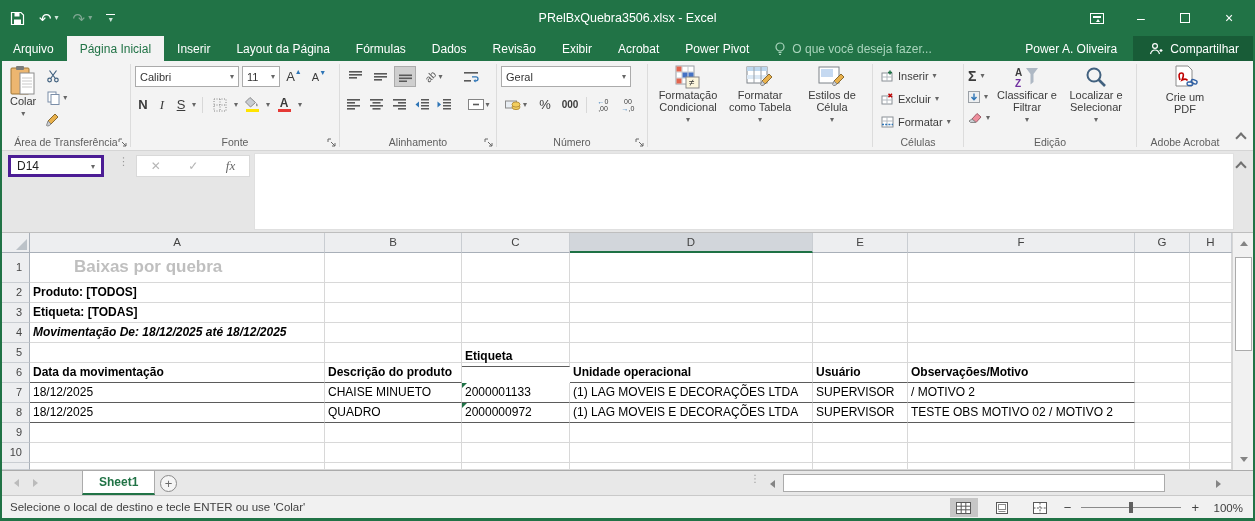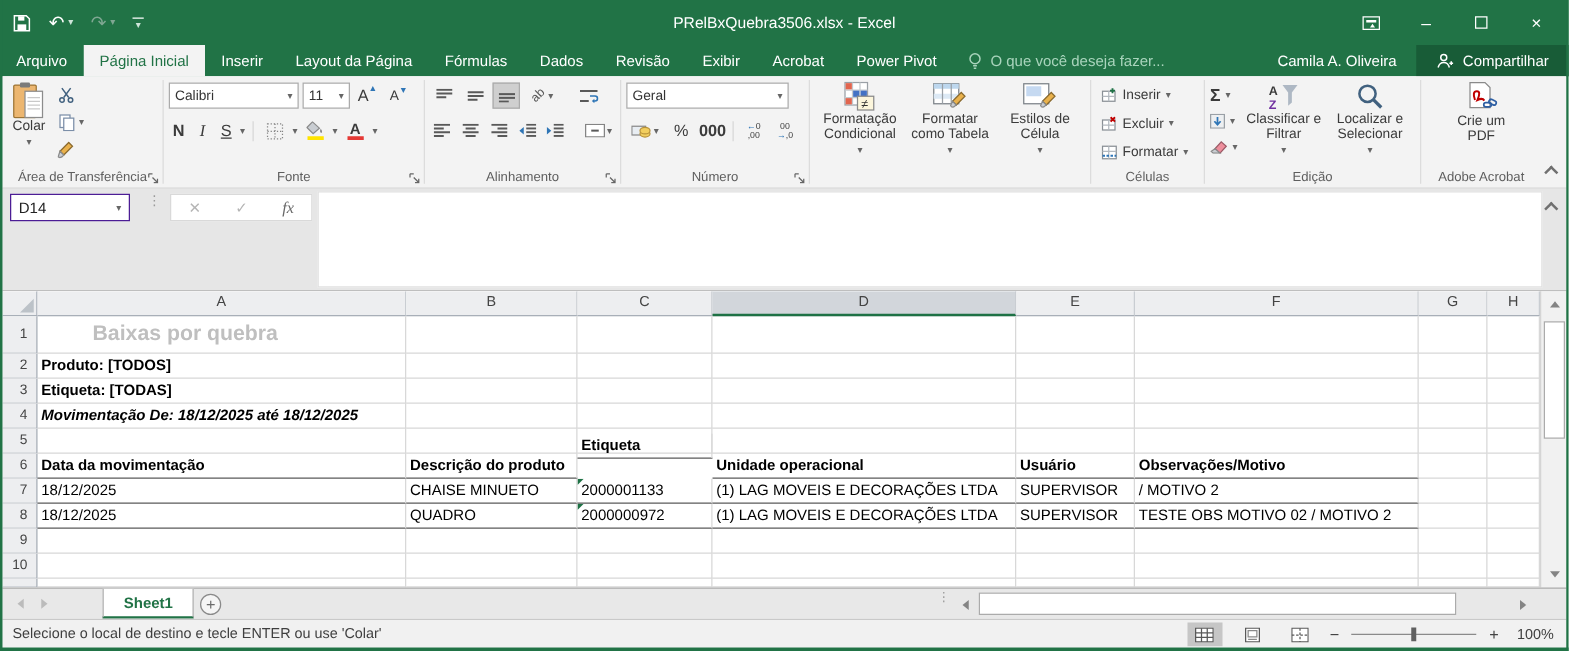--- a/index.html
+++ b/index.html
@@ -59,21 +59,21 @@
   .dec-ic { font-size:7px; line-height:7px; color:#3b3b3b; text-align:center; }
   .dec-ic .blue { color:#2E75B6; }
   .stylebtn { width:72px; }
   .cellrow { display:flex; align-items:center; gap:4px; height:21px; font-size:11px; color:#3b3b3b; white-space:nowrap; }
   .editbig { width:64px; }
   .chev-up { width:8px; height:8px; border-left:2px solid #707070; border-top:2px solid #707070; transform:rotate(45deg); }
   .ribbon-collapse { position:absolute; right:8px; bottom:8px; }
 
   
   .fbar { position:absolute; left:2px; top:151px; width:1251px; height:82px; background:#E6E6E6; border-bottom:1px solid #BEBEBE; }
-  .namebox { position:absolute; left:6px; top:4px; width:96px; height:22px; background:#fff; border:1px solid #4c1d95; font-size:12px; color:#222; display:flex; align-items:center; padding:0 6px; justify-content:space-between; }
+  .namebox { position:absolute; left:6px; top:4px; width:96px; height:22px; background:#fff; border:3px solid #4c1d95; font-size:12px; color:#222; display:flex; align-items:center; padding:0 6px; justify-content:space-between; }
   .fb-dots { position:absolute; left:116px; top:8px; color:#9a9a9a; font-size:11px; letter-spacing:0; line-height:5px; }
   .fxbox { position:absolute; left:134px; top:4px; width:114px; height:22px; background:#fff; border:1px solid #D9D9D9; display:flex; align-items:center; justify-content:space-around; }
   .fxbox .gly { color:#B5B5B5; font-size:12px; }
   .fxbox .fx { color:#686868; font-size:13px; font-style:italic; font-family:"Liberation Serif",serif; }
   .finput { position:absolute; left:252px; top:2px; width:980px; height:77px; background:#fff; border:1px solid #E0E0E0; font-size:12px; padding:3px 6px; color:#222; }
   .fb-collapse { position:absolute; right:8px; top:12px; }
 
   
   .gridwrap { position:absolute; left:2px; top:233px; width:1230px; height:237px; background:#fff; overflow:hidden; }
   .selall { position:absolute; left:0; top:0; width:28px; height:20px; background:#EDEEF0; border-right:1px solid #A8AFB8; border-bottom:1px solid #A8AFB8; }
@@ -180,21 +180,21 @@
     </div>
   <div class="tellme">
     <svg width="12" height="14" viewBox="0 0 12 14">
         <circle cx="6" cy="5" r="4" fill="none" stroke="#A9D4BC" stroke-width="1.2"></circle>
         <line x1="4.5" y1="10.5" x2="7.5" y2="10.5" stroke="#A9D4BC" stroke-width="1.2"></line>
         <line x1="5" y1="12.5" x2="7" y2="12.5" stroke="#A9D4BC" stroke-width="1.2"></line>
       </svg>
     <span>O que você deseja fazer...</span>
   </div>
   <div class="tr-right">
-    <div class="username">Camila A. Oliveira</div>
+    <div class="username">Power A. Oliveira</div>
     <div class="sharebtn">
       <svg width="14" height="14" viewBox="0 0 14 14">
           <circle cx="6" cy="4" r="2.4" fill="none" stroke="#fff" stroke-width="1.2"></circle>
           <path d="M1.5 12 q1-4 4.5-4 q3.5 0 4.5 4" fill="none" stroke="#fff" stroke-width="1.2"></path>
           <line x1="10.5" y1="8.5" x2="13.5" y2="8.5" stroke="#fff" stroke-width="1.2"></line>
           <line x1="12" y1="7" x2="12" y2="10" stroke="#fff" stroke-width="1.2"></line>
         </svg>
       <span>Compartilhar</span>
     </div>
   </div>
@@ -454,21 +454,21 @@
               <rect x="0.5" y="3" width="11" height="7" fill="#E8EDF2" stroke="#8a8a8a"></rect>
               <ellipse cx="11" cy="9" rx="4" ry="2.6" fill="#F2CE5E" stroke="#B8923A"></ellipse>
               <ellipse cx="11" cy="6.5" rx="4" ry="2.6" fill="#F2CE5E" stroke="#B8923A"></ellipse>
             </svg>
             <span class="dd" style="margin-left:2px">▾</span>
           </div>
         <div class="minibtn">
             <span class="glyph">%</span>
           </div>
         <div class="minibtn">
-            <span style="font-size:13px;font-weight:bold;color:#3b3b3b">000</span>
+            <span style="font-size:10px;font-weight:bold;color:#3b3b3b">000</span>
           </div>
         <div style="width:1px;height:16px;background:#D8D8D8;margin:0 2px;"></div>
         <div class="minibtn">
             <div class="dec-ic"><span class="blue">←</span>0<br>,00</div>
           </div>
         <div class="minibtn">
             <div class="dec-ic">00<br><span class="blue">→</span>,0</div>
           </div>
       </div>
     </div>

